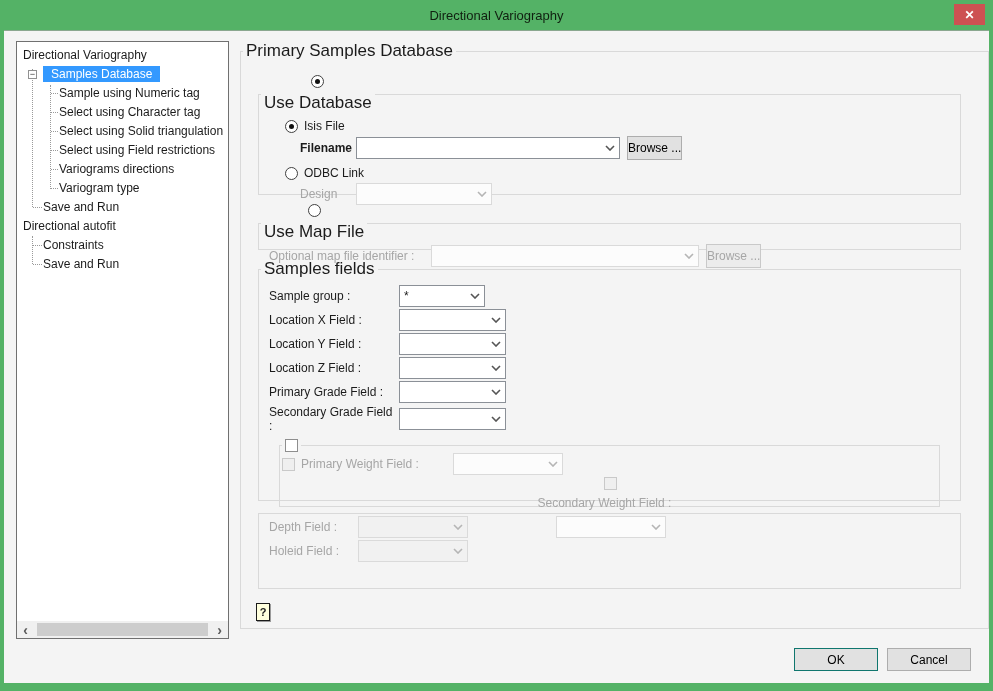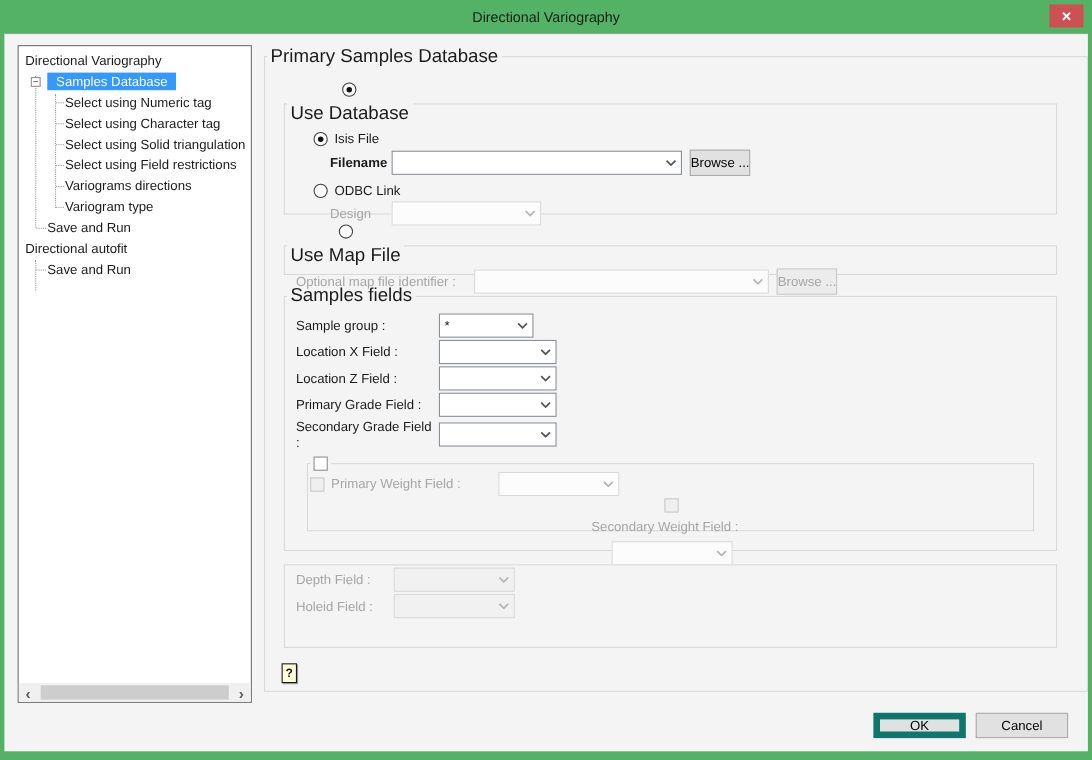--- a/index.html
+++ b/index.html
@@ -65,21 +65,21 @@
          font-family:"Liberation Sans", sans-serif; display:flex; align-items:center; justify-content:center; }
   .btn.disabled { color:#a6a6a6; border-color:#c9c9c9; background:#ececec; }
   .browse-btn { padding:0 0; margin-left:7px; }
 
   .help-icon { width:14px; height:18px; border:1px solid #1a1a1a; background:#ffffdd;
                font-size:11px; font-weight:bold; color:#1a1a1a; display:flex; align-items:center;
                justify-content:center; margin:14px 0 0 15px; box-shadow:1px 1px 0 #9a9a9a; }
 
   .footer { position:absolute; right:18px; top:617px; display:flex; gap:9px; }
   .footer .btn { width:84px; height:23px; }
-  .ok { border:6px solid #0f766e; }
+  .ok { border:1px solid #0f766e; }
 </style>
 </head>
 <body>
 
 <div class="dialog">
 
   <div class="titlebar">
     <span class="title">Directional Variography</span>
     <div class="close-btn">
       <span>✕</span>
@@ -91,28 +91,29 @@
     <div class="tree-panel">
       <div class="guide" style="left:15px; top:27px; height:138px;"></div>
       <div class="guide" style="left:33px; top:43px; height:104px;"></div>
       <div class="guide" style="left:15px; top:194px; height:28px;"></div>
       <div class="tree-rows">
         <div class="t-row t-l0"><span>Directional Variography</span></div>
         <div class="t-row t-l1">
           <span class="expander">−</span>
           <span class="sel">Samples Database</span>
         </div>
-        <div class="t-row t-l2 dash"><span>Select using Numeric tag</span></div>
+        <div class="t-row t-l2 dash"><span>Sample using Numeric tag</span></div>
         <div class="t-row t-l2 dash"><span>Select using Character tag</span></div>
         <div class="t-row t-l2 dash"><span>Select using Solid triangulation</span></div>
         <div class="t-row t-l2 dash"><span>Select using Field restrictions</span></div>
         <div class="t-row t-l2 dash"><span>Variograms directions</span></div>
         <div class="t-row t-l2 dash"><span>Variogram type</span></div>
         <div class="t-row t-l1 dash"><span>Save and Run</span></div>
         <div class="t-row t-l0"><span>Directional autofit</span></div>
+        <div class="t-row t-l1 dash"><span>Constraints</span></div>
         <div class="t-row t-l1 dash"><span>Save and Run</span></div>
       </div>
       <div class="hscroll">
         <div class="scroll-arrow">‹</div>
         <div class="scroll-thumb"></div>
         <div class="scroll-arrow">›</div>
       </div>
     </div>
 
     <div class="main">
@@ -185,20 +186,31 @@
               <span class="cval">*</span>
               <span class="chev">
                 <svg width="10" height="6" viewBox="0 0 10 6">
                     <polyline points="1,1 5,5 9,1" fill="none" stroke="#555" stroke-width="1.6"></polyline>
                   </svg>
               </span>
             </div>
           </div>
           <div class="frow" style="padding-left:10px; margin-top:2px;">
             <span class="flabel" style="width:130px;">Location X Field :</span>
+            <div class="combo" style="width:107px;">
+              <span class="cval"></span>
+              <span class="chev">
+                <svg width="10" height="6" viewBox="0 0 10 6">
+                    <polyline points="1,1 5,5 9,1" fill="none" stroke="#555" stroke-width="1.6"></polyline>
+                  </svg>
+              </span>
+            </div>
+          </div>
+          <div class="frow" style="padding-left:10px; margin-top:2px;">
+            <span class="flabel" style="width:130px;">Location Y Field :</span>
             <div class="combo" style="width:107px;">
               <span class="cval"></span>
               <span class="chev">
                 <svg width="10" height="6" viewBox="0 0 10 6">
                     <polyline points="1,1 5,5 9,1" fill="none" stroke="#555" stroke-width="1.6"></polyline>
                   </svg>
               </span>
             </div>
           </div>
           <div class="frow" style="padding-left:10px; margin-top:2px;">

